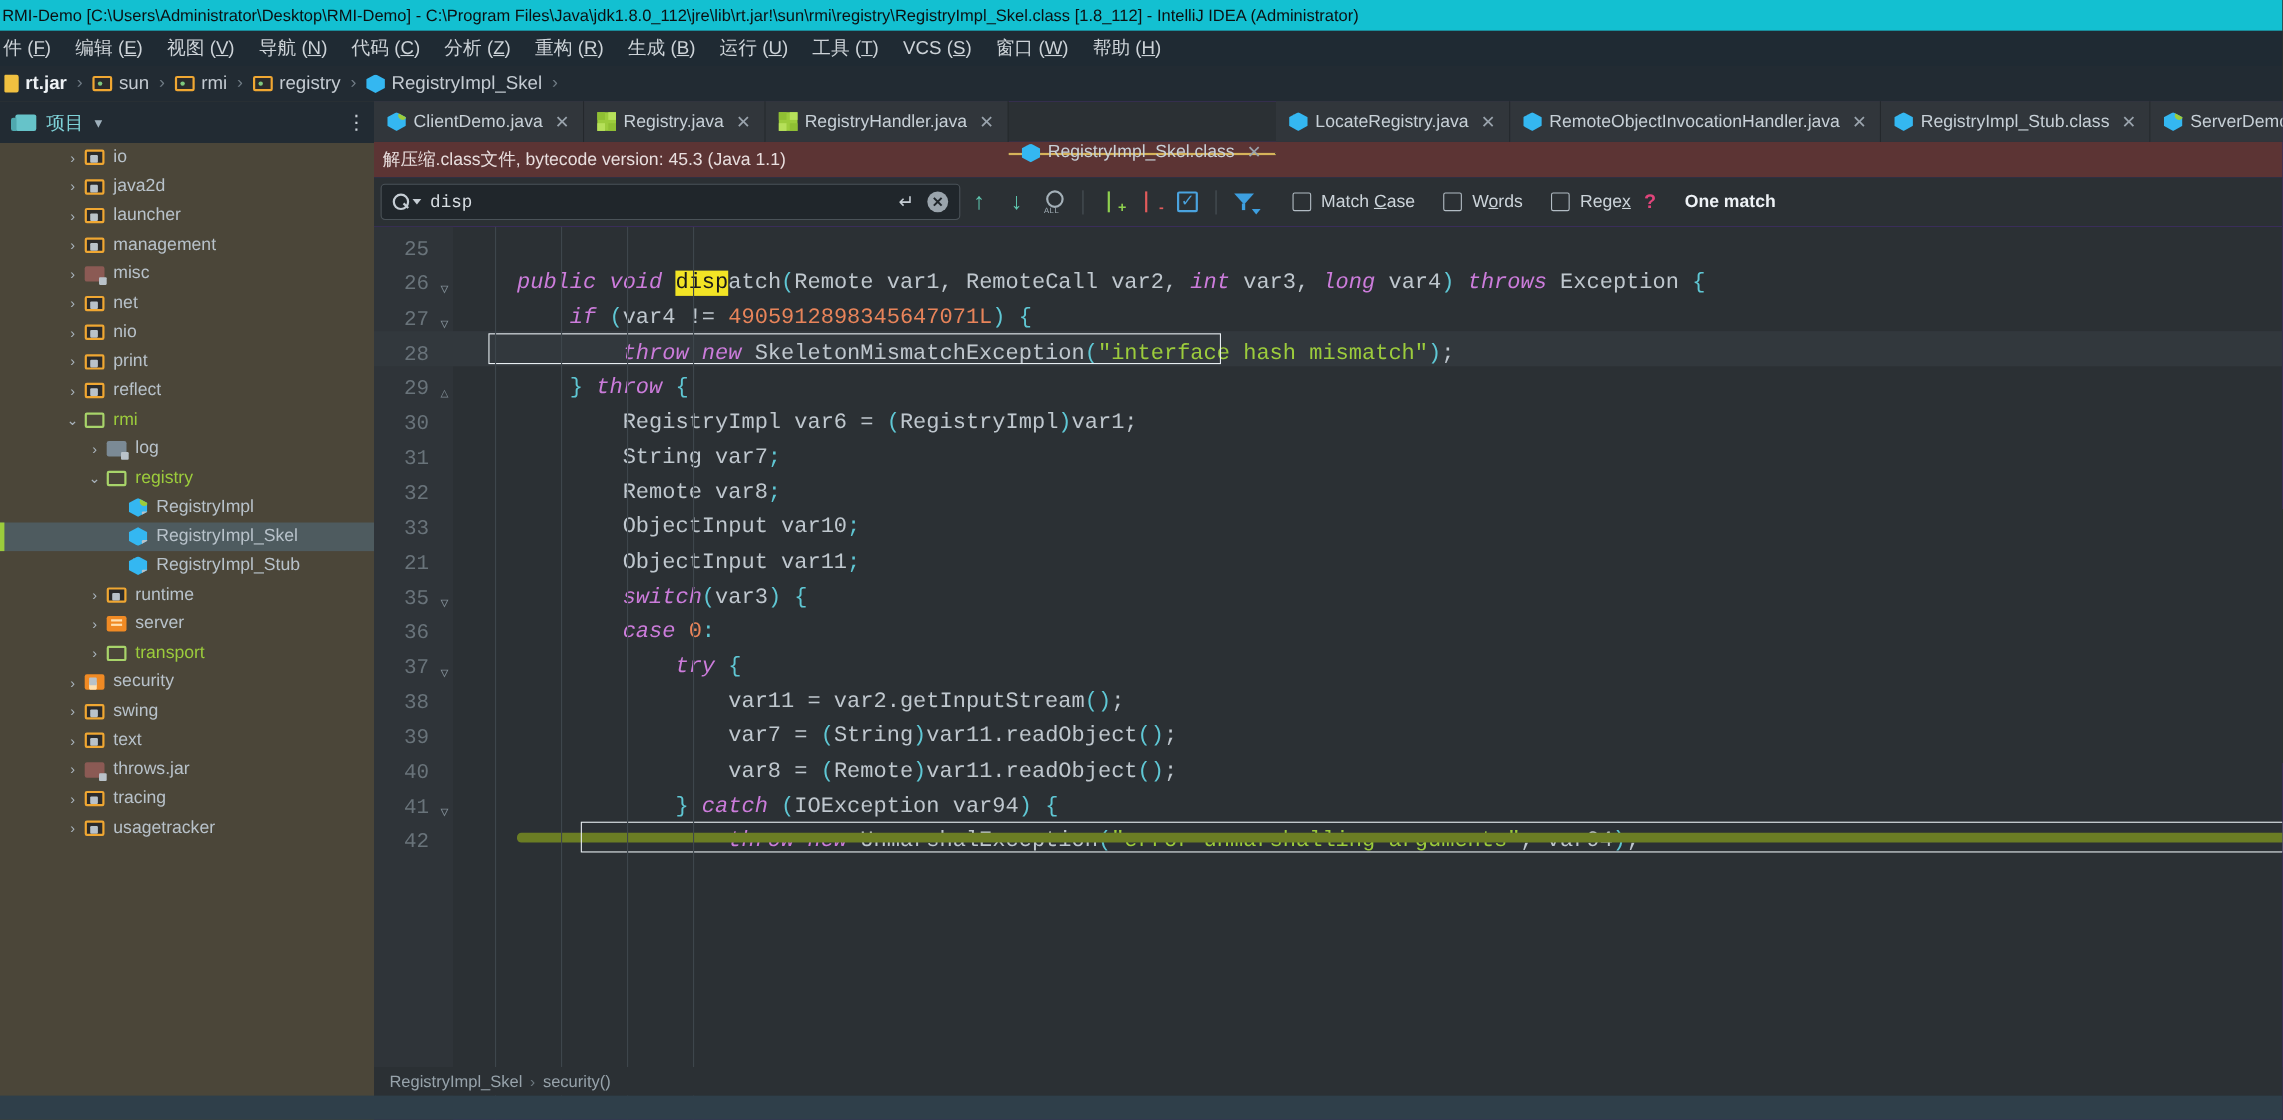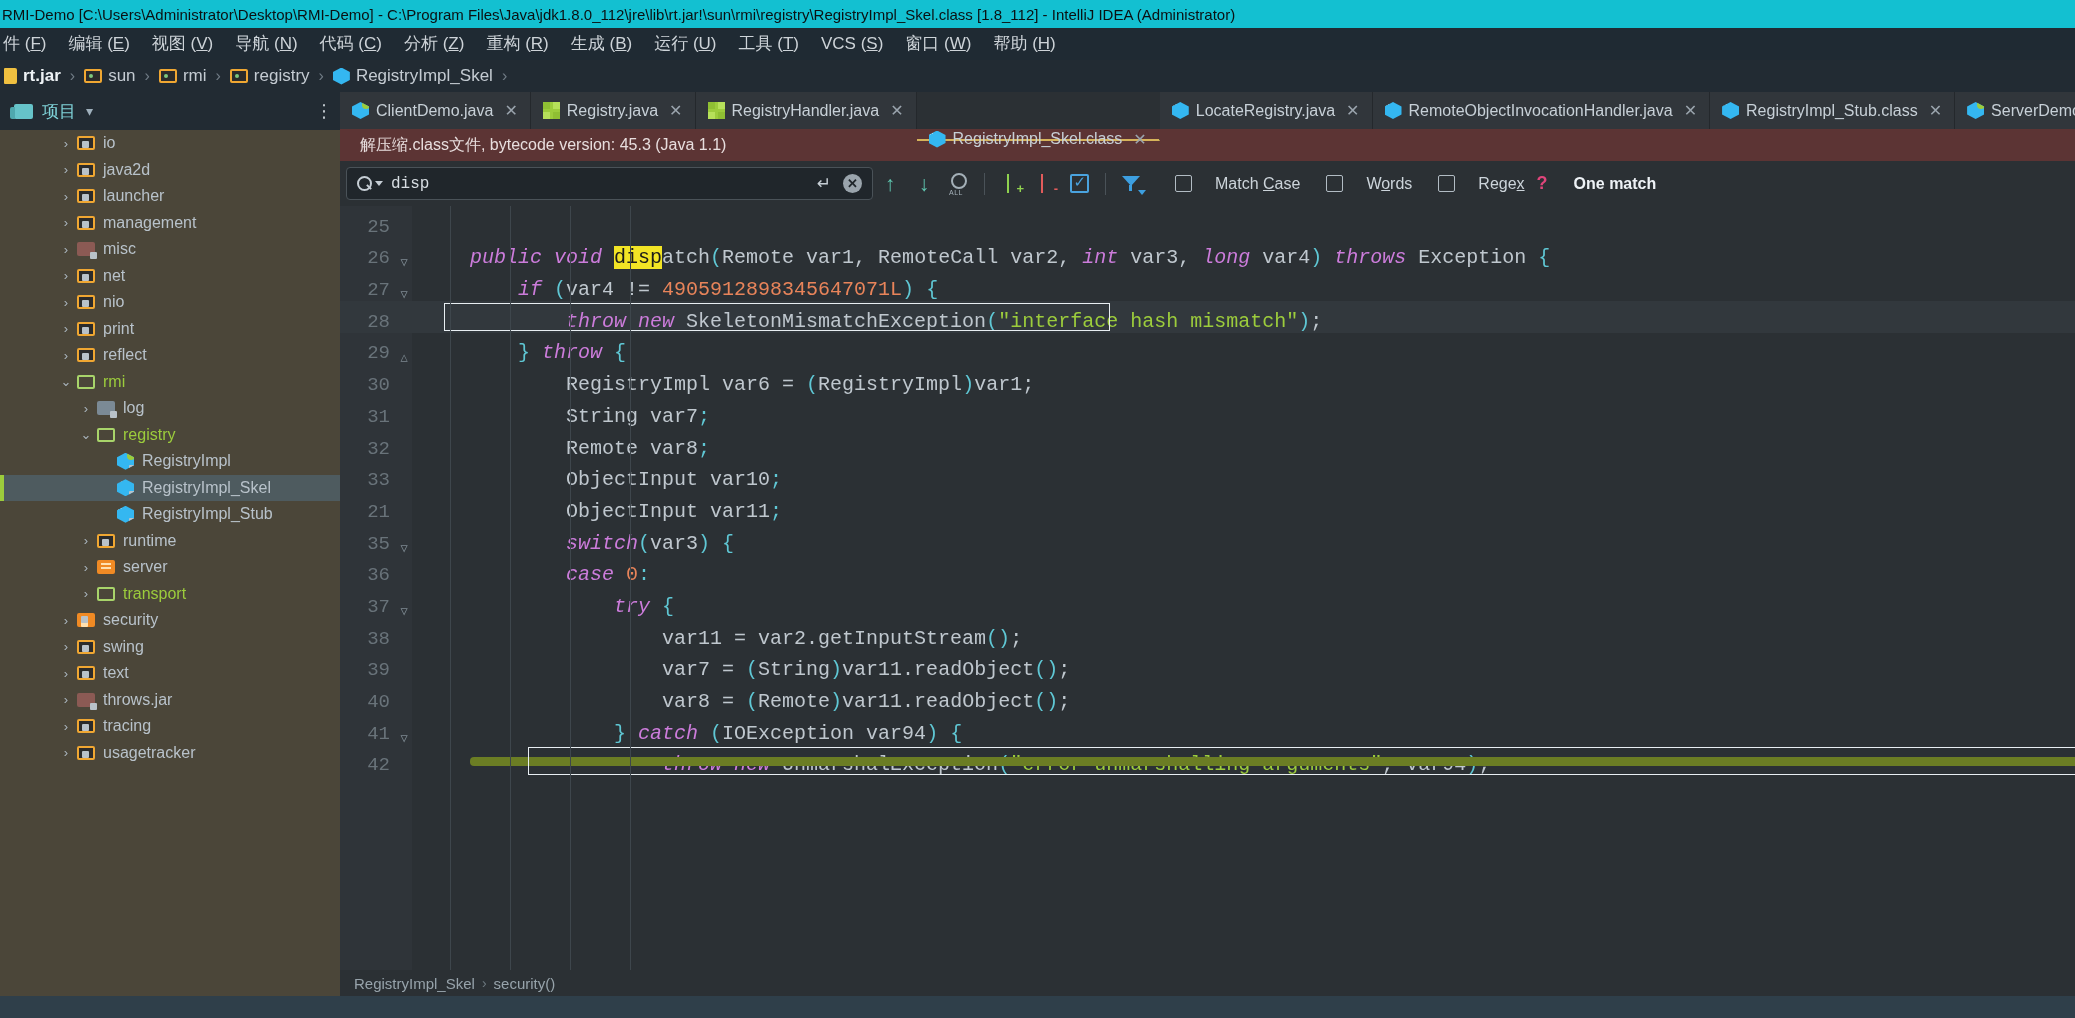--- a/index.html
+++ b/index.html
@@ -178,21 +178,21 @@
     background: #31363b; border-right: 1px solid #24282c;
     color: #c7d0d7; font-size: 16px; white-space: nowrap;
   }
   .tab.active { background: #4e4a3f; margin-top: 47px; }
   .tab .tab-x { color: #9aa4ad; font-size: 16px; margin-left: 4px; }
   .tab.active { border-bottom: 2px solid #d6b35a; }
 
   
   .banner {
     height: 32px; background: #5c3434; display: flex; align-items: center;
-    padding-left: 20px;
+    padding-left: 8px;
   }
   .banner-text { color: #e8dede; font-size: 16px; }
 
   
   .findbar {
     height: 45px; background: #2b3034; display: flex; align-items: center;
     padding: 0 6px;
   }
   .findfield {
     position: relative; height: 33px; flex: none; width: 527px;
@@ -261,21 +261,21 @@
   }
   .filter-ic::after {
     content:""; position:absolute; left:7px; top:11px; width:3px; height:6px; background:#3d9fe0;
   }
   .filter-caret {
     width:0;height:0;border-left:4px solid transparent;border-right:4px solid transparent;
     border-top:5px solid #3d9fe0; position:absolute; right:-4px; bottom:-1px;
   }
 
   .chk-group { display:flex; align-items:center; gap: 26px; margin-left: 26px; }
-  .chk { display:flex; align-items:center; gap:23px; }
+  .chk { display:flex; align-items:center; gap:9px; }
   .chk .box {
     width:17px;height:17px;border:1.5px solid #b2bcc4;border-radius:2px;background:transparent;
   }
   .chk .ctext { color:#ccd4da; font-size:16px; }
   .chk .ctext .mn { text-decoration: underline; }
   .help-q { color:#e0457b; font-size:18px; font-weight:bold; margin-left:12px; }
   .match-count { color:#eef2f6; font-size:16px; font-weight:bold; margin-left:26px; }
 
   
   .code-area {

